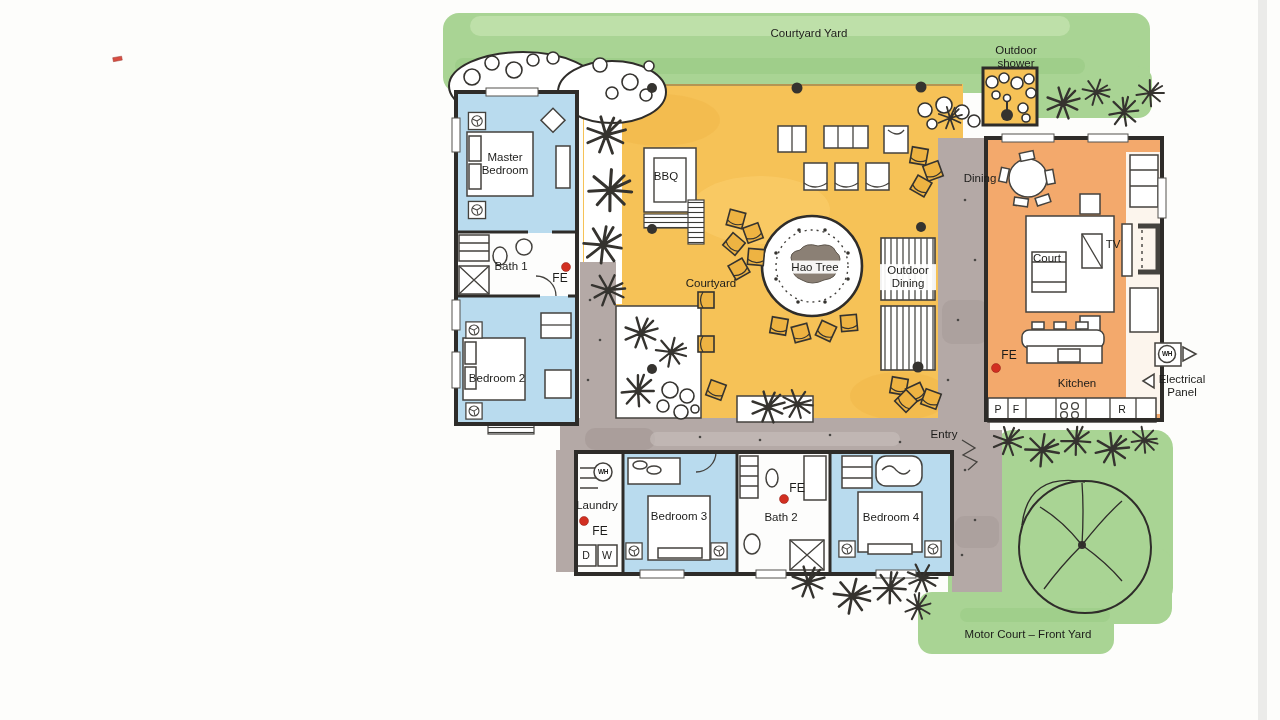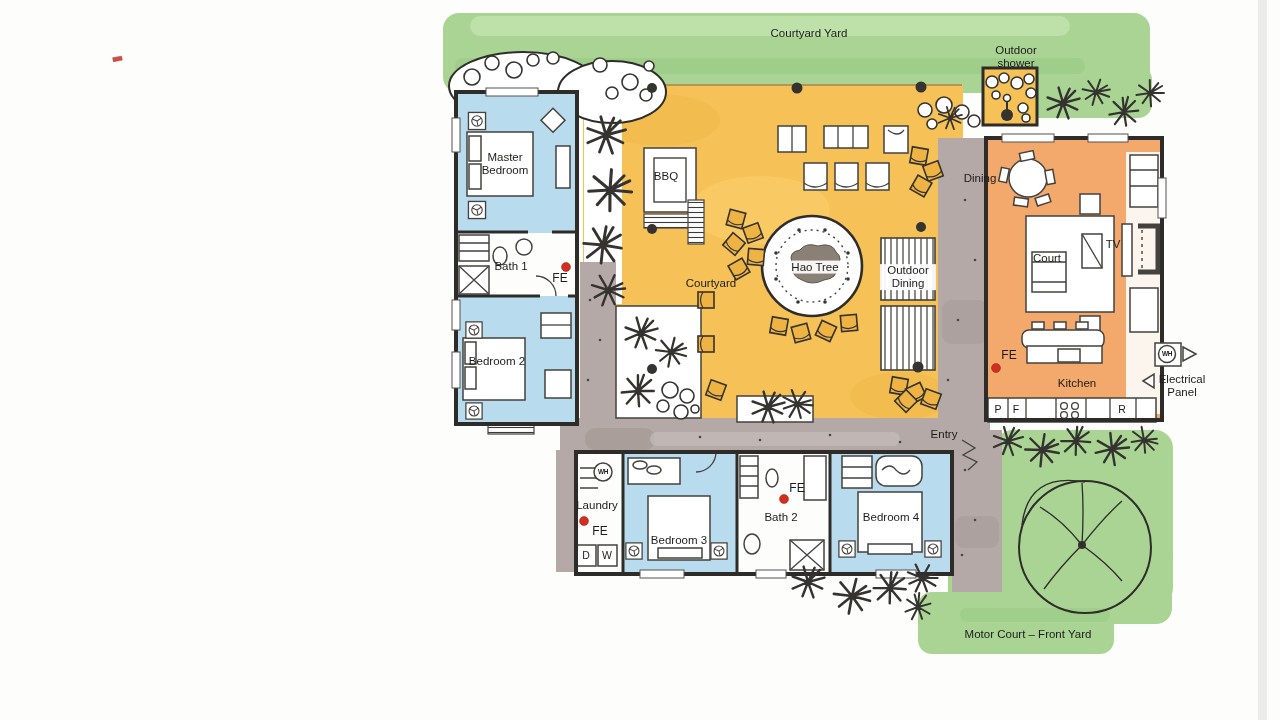--- a/index.html
+++ b/index.html
@@ -433,33 +433,33 @@
     <circle cx="584" cy="521" r="4.5" class="fe-dot"></circle>
     <circle cx="784" cy="499" r="4.5" class="fe-dot"></circle>
   </g>
 </svg>
 
 <div class="labels">
   <div class="lbl" style="left:809px;top:33px;">Courtyard Yard</div>
   <div class="lbl wrap" style="left:1016px;top:57px;width:54px;">Outdoor shower</div>
   <div class="lbl wrap" style="left:505px;top:164px;width:62px;">Master Bedroom</div>
   <div class="lbl" style="left:511px;top:266px;">Bath 1</div>
-  <div class="lbl" style="left:497px;top:361px;">Bedroom 2</div>
+  <div class="lbl" style="left:497px;top:378px;">Bedroom 2</div>
   <div class="lbl" style="left:666px;top:176px;">BBQ</div>
   <div class="lbl" style="left:711px;top:283px;">Courtyard</div>
   <div class="lbl bgw" style="left:815px;top:267px;">Hao Tree</div>
   <div class="lbl wrap bgw" style="left:908px;top:277px;width:52px;">Outdoor Dining</div>
   <div class="lbl" style="left:980px;top:178px;">Dining</div>
   <div class="lbl" style="left:1047px;top:258px;">Court</div>
   <div class="lbl" style="left:1113px;top:244px;text-align:center;">TV</div>
   <div class="lbl" style="left:1077px;top:383px;">Kitchen</div>
   <div class="lbl wrap" style="left:1182px;top:386px;width:58px;">Electrical Panel</div>
   <div class="lbl" style="left:938px;top:434px;padding-left:12px;">Entry</div>
   <div class="lbl" style="left:597px;top:505px;">Laundry</div>
-  <div class="lbl" style="left:679px;top:540px;">Bedroom 3</div>
+  <div class="lbl" style="left:679px;top:516px;">Bedroom 3</div>
   <div class="lbl" style="left:781px;top:517px;">Bath 2</div>
   <div class="lbl" style="left:891px;top:517px;">Bedroom 4</div>
   <div class="lbl" style="left:1028px;top:634px;">Motor Court – Front Yard</div>
 
   <div class="lbl sm" style="left:560px;top:279px;">FE</div>
   <div class="lbl sm" style="left:1009px;top:356px;">FE</div>
   <div class="lbl sm" style="left:600px;top:532px;">FE</div>
   <div class="lbl sm" style="left:797px;top:489px;">FE</div>
 
   <div class="lbl xs" style="left:1167px;top:354px;">WH</div>

